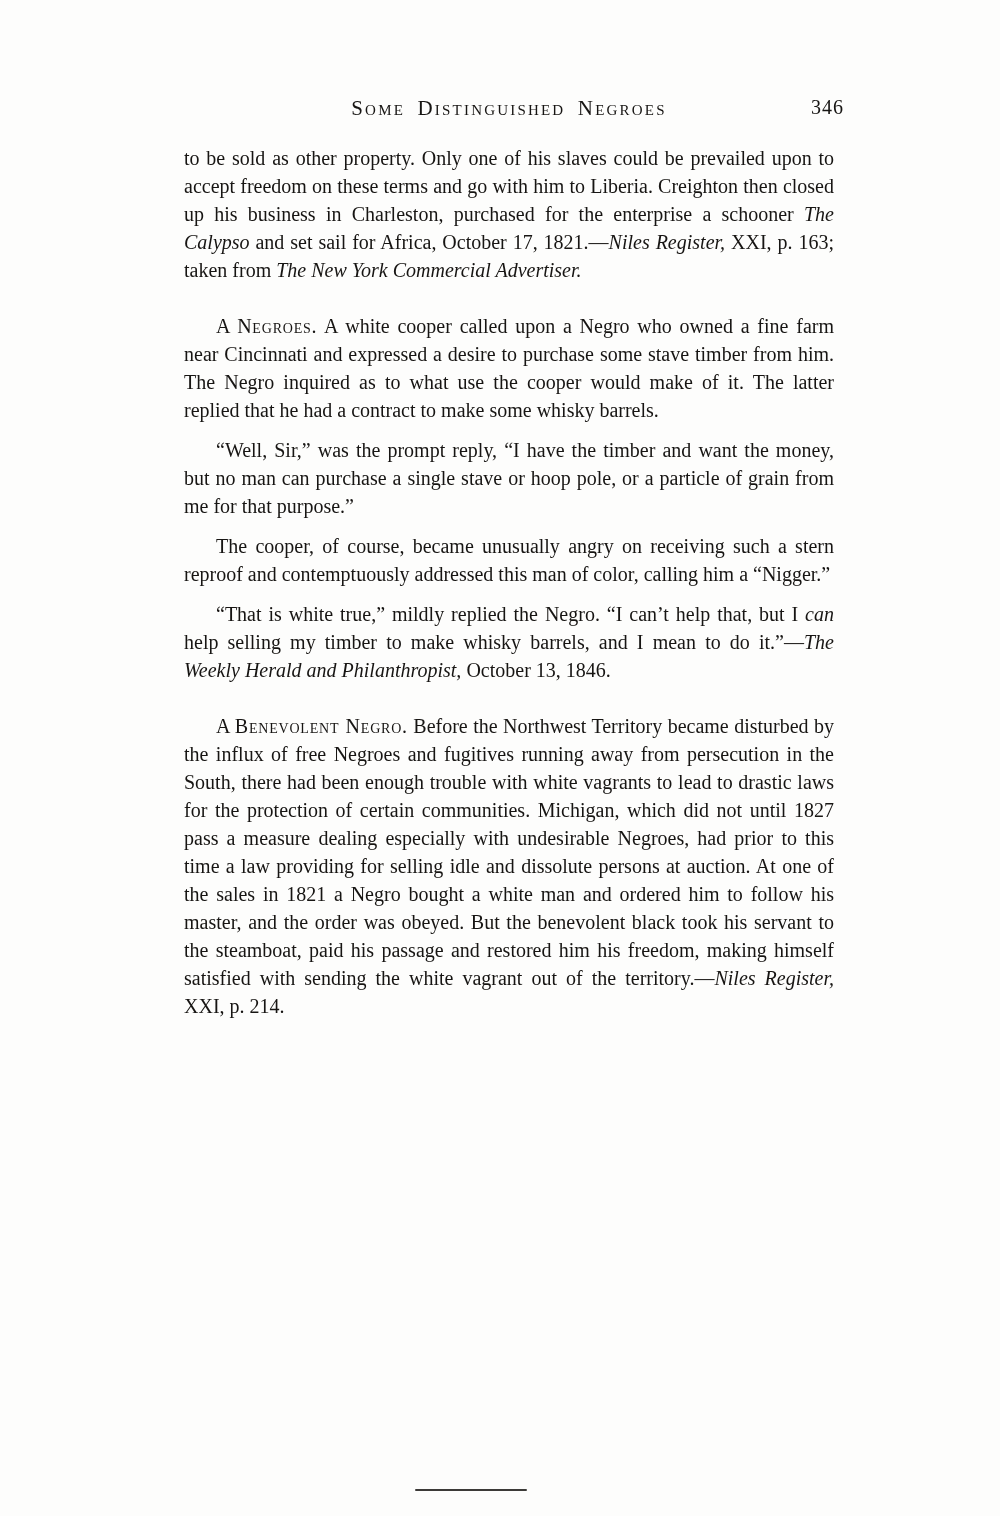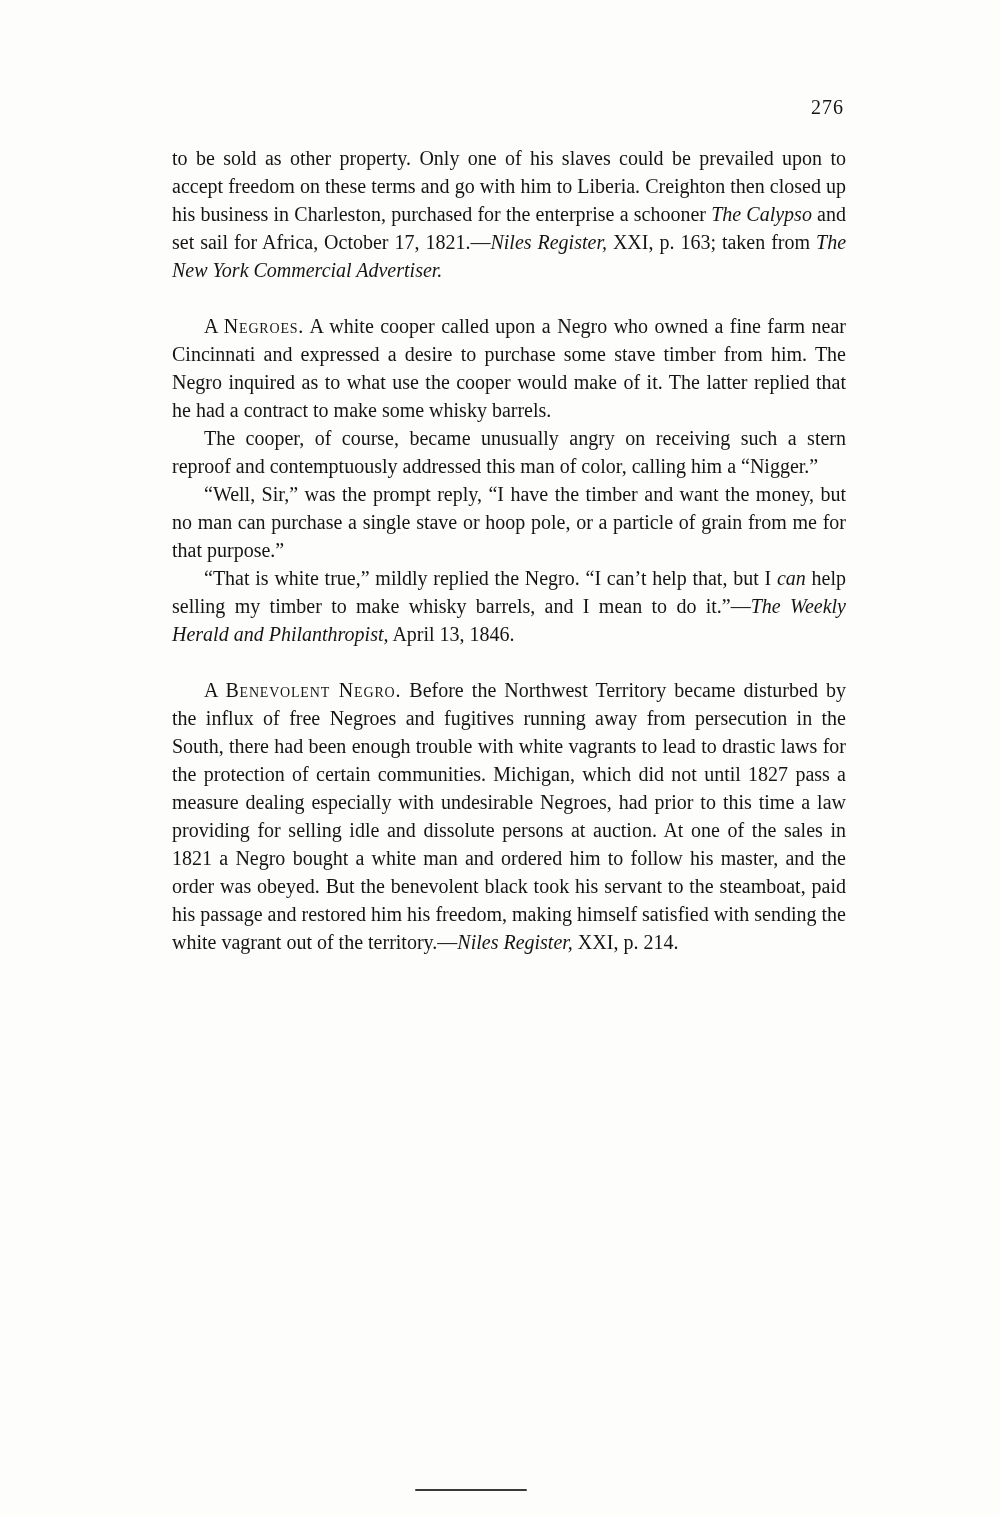--- a/index.html
+++ b/index.html
@@ -35,21 +35,21 @@
     word-spacing: 5px;
   }
   .page-number {
     position: absolute;
     right: 2px;
     top: 0;
     font-size: 20px;
     letter-spacing: 1px;
   }
   .para {
-    margin: 0;
+    margin: 12px;
     font-size: 20px;
     line-height: 28px;
     text-align: justify;
   }
   .para.indent {
     text-indent: 32px;
   }
   .section + .section {
     margin-top: 28px;
   }
@@ -68,31 +68,32 @@
     height: 2px;
     background: #3c3a38;
     border-radius: 1px;
   }
 </style>
 </head>
 <body>
 
 <div class="page-content">
   <div class="running-header">
-    <span class="page-number">276</span>
+    <span class="header-title">Some Distinguished Negroes</span>
+    <span class="page-number">346</span>
   </div>
   <div id="body-text">
       <div class="section">
         <p class="para"><span>to be sold as other property. Only one of his slaves could be prevailed upon to accept freedom on these terms and go with him to Liberia. Creighton then closed up his business in Charleston, purchased for the enterprise a schooner </span><span class="italic">The Calypso</span><span> and set sail for Africa, October 17, 1821.—</span><span class="italic">Niles Register,</span><span> XXI, p. 163; taken from </span><span class="italic">The New York Commercial Advertiser.</span></p>
       </div>
       <div class="section">
         <p class="para indent"><span>A </span><span class="smallcaps">Negroes.</span><span> A white cooper called upon a Negro who owned a fine farm near Cincinnati and expressed a desire to purchase some stave timber from him. The Negro inquired as to what use the cooper would make of it. The latter replied that he had a contract to make some whisky barrels.</span></p>
+        <p class="para indent"><span>“Well, Sir,” was the prompt reply, “I have the timber and want the money, but no man can purchase a single stave or hoop pole, or a particle of grain from me for that purpose.”</span></p>
         <p class="para indent"><span>The cooper, of course, became unusually angry on receiving such a stern reproof and contemptuously addressed this man of color, calling him a “Nigger.”</span></p>
-        <p class="para indent"><span>“Well, Sir,” was the prompt reply, “I have the timber and want the money, but no man can purchase a single stave or hoop pole, or a particle of grain from me for that purpose.”</span></p>
-        <p class="para indent"><span>“That is white true,” mildly replied the Negro. “I can’t help that, but I </span><span class="italic">can</span><span> help selling my timber to make whisky barrels, and I mean to do it.”—</span><span class="italic">The Weekly Herald and Philanthropist,</span><span> April 13, 1846.</span></p>
+        <p class="para indent"><span>“That is white true,” mildly replied the Negro. “I can’t help that, but I </span><span class="italic">can</span><span> help selling my timber to make whisky barrels, and I mean to do it.”—</span><span class="italic">The Weekly Herald and Philanthropist,</span><span> October 13, 1846.</span></p>
       </div>
       <div class="section">
         <p class="para indent"><span>A </span><span class="smallcaps">Benevolent Negro.</span><span> Before the Northwest Territory became disturbed by the influx of free Negroes and fugitives running away from persecution in the South, there had been enough trouble with white vagrants to lead to drastic laws for the protection of certain communities. Michigan, which did not until 1827 pass a measure dealing especially with undesirable Negroes, had prior to this time a law providing for selling idle and dissolute persons at auction. At one of the sales in 1821 a Negro bought a white man and ordered him to follow his master, and the order was obeyed. But the benevolent black took his servant to the steamboat, paid his passage and restored him his freedom, making himself satisfied with sending the white vagrant out of the territory.—</span><span class="italic">Niles Register,</span><span> XXI, p. 214.</span></p>
       </div>
     </div>
 </div>
 
 <div class="scan-artifact"></div>
 
 </body></html>

